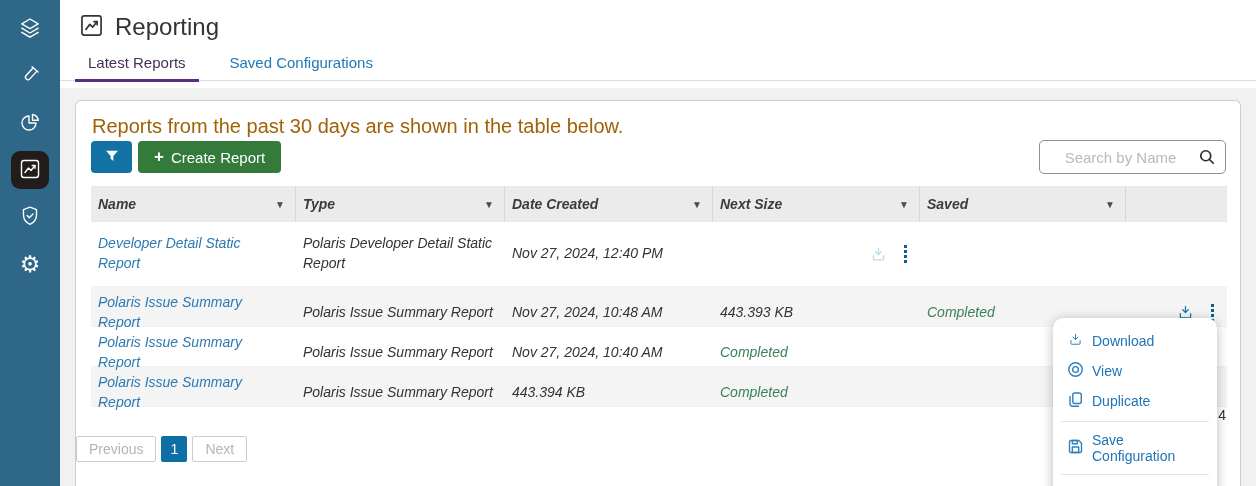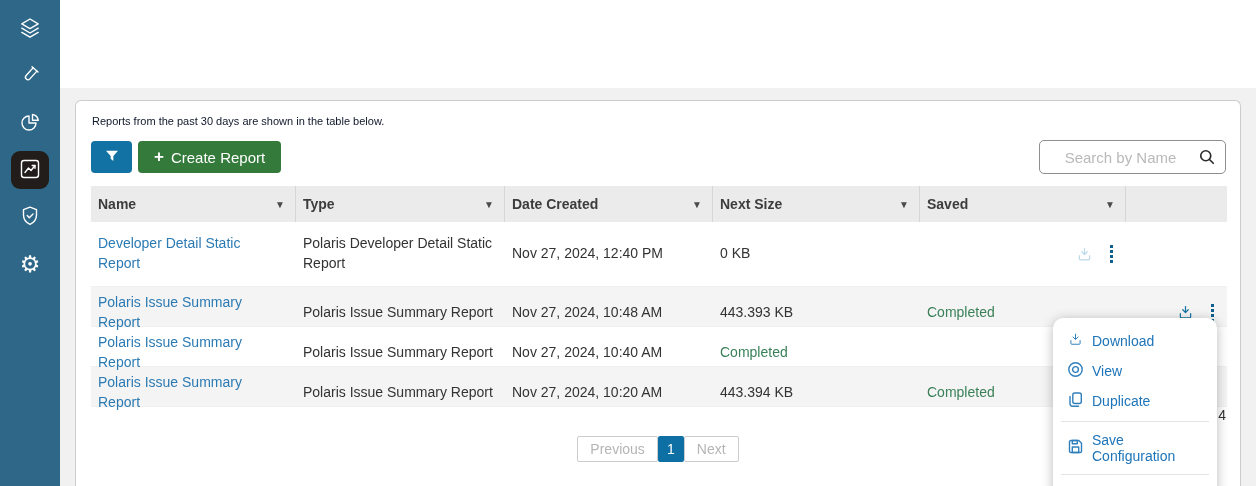--- a/index.html
+++ b/index.html
@@ -21,34 +21,34 @@
   .page-title { font-size: 24px; color: #333; }
   .tabbar { position: absolute; left: 0; top: 48px; width: 1196px; height: 33px; border-bottom: 1px solid #dedede; }
   .tab { display: inline-block; padding: 6px 13px 8px 13px; font-size: 15px; cursor: pointer; }
   .tab.active { color: #443157; border-bottom: 3px solid #5b2d86; margin-left: 15px; font-weight: 400; }
   .tab.inactive { color: #2079b8; margin-left: 14px; }
 
   
   .content-bg { position: absolute; left: 60px; top: 88px; width: 1196px; height: 398px; background: #f1f1f1; }
   .card { position: absolute; left: 75px; top: 100px; width: 1166px; height: 386px; background: #fff; border: 1px solid #cccccc; border-bottom: none; border-radius: 6px 6px 0 0; }
 
-  .intro { position: absolute; left: 16px; top: 14px; font-size: 11px; color: #0f172a; }
+  .intro { position: absolute; left: 16px; top: 14px; font-size: 20px; color: #a16207; }
 
   .btn-filter { position: absolute; left: 15px; top: 40px; width: 41px; height: 32px; background: #1172a3; border: none; border-radius: 4px; cursor: pointer; display: flex; align-items: center; justify-content: center; }
   .btn-create { position: absolute; left: 62px; top: 40px; height: 32px; background: #337a3b; border: none; border-radius: 4px; cursor: pointer; color: #fff; font-size: 15px; padding: 0 16px; display: flex; align-items: center; gap: 7px; font-family: "Liberation Sans", sans-serif; }
   .btn-create .plus { font-size: 17px; font-weight: 700; }
 
   .search-wrap { position: absolute; right: 14px; top: 39px; width: 187px; height: 34px; }
   .search-input { width: 100%; height: 100%; border: 1px solid #8f8f8f; border-radius: 5px; padding: 0 34px 0 10px; font-size: 15px; color: #333; font-family: "Liberation Sans", sans-serif; outline: none; text-align: center; }
   .search-input::placeholder { color: #b9b9b9; }
   .search-icon { position: absolute; right: 9px; top: 7px; cursor: pointer; }
   .search-icon svg { stroke: #2b2b2b; fill: none; stroke-width: 2; stroke-linecap: round; }
 
   
-  .table { position: absolute; left: 15px; top: 85px; width: 1136px; }
+  .table { position: absolute; left: 15px; top: 85px; width: 1136px; font-style: italic; }
   .t-header { display: grid; grid-template-columns: 205px 209px 208px 207px 206px 101px; background: #ebebeb; height: 36px; }
   .t-header .hcell { display: flex; align-items: center; justify-content: space-between; padding: 0 10px 0 7px; font-weight: 700; color: #3c3c3c; border-right: 1px solid #d6d6d6; cursor: pointer; }
   .t-header .hcell:last-child { border-right: none; cursor: default; }
   .sort-caret { font-size: 10px; color: #4a4a4a; }
   .t-row { display: grid; grid-template-columns: 205px 209px 208px 207px 206px 101px; align-items: center; border-bottom: 1px solid #f0f0f0; }
   .t-row.alt { background: #f4f4f4; }
   .t-row .cell { padding: 6px 10px 6px 7px; line-height: 1.4; }
   .row-tall { height: 65px; }
   .row-std { height: 40px; }
   .name-link { color: #2b7ab3; text-decoration: none; cursor: pointer; }
@@ -57,21 +57,21 @@
   .cell-actions { display: flex; justify-content: flex-end; align-items: center; gap: 13px; padding-right: 13px; }
   .dl-btn { cursor: pointer; display: flex; }
   .dl-btn svg { stroke: #1172a3; fill: none; stroke-width: 1.5; stroke-linecap: round; stroke-linejoin: round; }
   .dl-btn.disabled svg { stroke: #bcd9e9; }
   .kebab { display: flex; flex-direction: column; gap: 2px; cursor: pointer; padding: 2px 3px; }
   .kebab i { width: 3px; height: 3px; background: #0d5f8f; display: block; }
 
   .results-summary { position: absolute; right: 14px; top: 306px; color: #333; z-index: 1; }
 
   
-  .pagination { position: absolute; left: 0; top: 335px; width: 100%; display: flex; justify-content: center; }
+  .pagination { position: absolute; left: 0; top: 335px; width: 100%; display: flex; justify-content: flex-start; gap: 5px; }
   .pg-btn { height: 26px; border: 1px solid #ccc; background: #fff; color: #b5b5b5; font-size: 14px; padding: 0 12px; border-radius: 2px; font-family: "Liberation Sans", sans-serif; }
   .pg-page { height: 26px; min-width: 26px; border: none; background: #0e6fa4; color: #fff; font-size: 14px; border-radius: 2px; cursor: pointer; font-family: "Liberation Sans", sans-serif; }
 
   
   .ctx-menu { position: absolute; left: 1053px; top: 318px; width: 164px; background: #fff; border-radius: 10px; box-shadow: 0 2px 12px rgba(0,0,0,0.28); padding: 8px 0; z-index: 10; }
   .ctx-item { display: flex; align-items: center; gap: 8px; padding: 5px 14px; color: #1d74b8; font-size: 14px; cursor: pointer; }
   .ctx-item svg { stroke: #2f7fbc; fill: none; stroke-width: 1.4; stroke-linecap: round; stroke-linejoin: round; flex: 0 0 auto; }
   .ctx-item.danger { color: #cf3339; }
   .ctx-item.danger svg { stroke: #cf3339; }
   .ctx-divider { height: 1px; background: #e4e4e4; margin: 5px 8px 5px 8px; }
@@ -124,20 +124,36 @@
             <path d="M12 3.2 18.5 5.6 V11 c0 4.6 -2.9 7.7 -6.5 9.4 C8.4 18.7 5.5 15.6 5.5 11 V5.6 Z"></path>
             <polyline points="9.2 11.6 11.3 13.7 15 9.9"></polyline>
           </svg>
       </span>
     </div>
     <div class="side-item">
       <span class="gear-glyph">⚙</span>
     </div>
   </div>
 
+  <div class="topband">
+    <div class="page-head">
+      <span>
+        <svg width="27" height="27" viewBox="0 0 24 24">
+            <rect x="3.5" y="3.5" width="17" height="17" rx="2"></rect>
+            <polyline points="7 15.5 10.5 11 13 13.5 17 8.5"></polyline>
+            <polyline points="14.2 8.5 17 8.5 17 11.3"></polyline>
+          </svg>
+      </span>
+      <span class="page-title">Reporting</span>
+    </div>
+    <div class="tabbar">
+      <span class="tab active">Latest Reports</span>
+      <span class="tab inactive">Saved Configurations</span>
+    </div>
+  </div>
 
   <div class="content-bg"></div>
 
   <div class="card">
     <div class="intro">Reports from the past 30 days are shown in the table below.</div>
 
     <button class="btn-filter">
       <span>
         <svg width="18" height="18" viewBox="0 0 24 24">
             <path d="M4 5 h16 l-6.2 7 v6.5 l-3.6 -2.8 V12 Z" fill="#ffffff"></path>
@@ -182,21 +198,20 @@
           <span>Saved</span>
           <span class="sort-caret">▼</span>
         </div>
         <div class="hcell"></div>
       </div>
 
       <div class="t-row row-tall">
         <div class="cell"><a class="name-link">Developer Detail Static Report</a></div>
         <div class="cell">Polaris Developer Detail Static Report</div>
         <div class="cell">Nov 27, 2024, 12:40 PM</div>
-        <div class="cell">0 KB</div>
         <div class="cell cell-actions">
           <span class="dl-btn disabled">
             <svg width="19" height="19" viewBox="0 0 24 24">
                 <path d="M12 4.5 v7"></path>
                 <path d="M8.5 8.5 12 12 15.5 8.5"></path>
                 <path d="M5.5 13.5 v4 a1.2 1.2 0 0 0 1.2 1.2 h10.6 a1.2 1.2 0 0 0 1.2 -1.2 v-4"></path>
               </svg>
           </span>
           <span class="kebab">
               <i></i>
@@ -234,21 +249,20 @@
         <div class="cell"><a class="name-link">Polaris Issue Summary Report</a></div>
         <div class="cell">Polaris Issue Summary Report</div>
         <div class="cell">Nov 27, 2024, 10:40 AM</div>
         <div class="cell status-completed">Completed</div>
         <div class="cell cell-actions"></div>
       </div>
 
       <div class="t-row row-std alt">
         <div class="cell"><a class="name-link">Polaris Issue Summary Report</a></div>
         <div class="cell">Polaris Issue Summary Report</div>
-        <div class="cell">Nov 27, 2024, 10:20 AM</div>
         <div class="cell">443.394 KB</div>
         <div class="cell status-completed">Completed</div>
         <div class="cell cell-actions"></div>
       </div>
     </div>
 
     <div class="results-summary">1 - 4 of 4</div>
 
     <div class="pagination">
       <button class="pg-btn" disabled="">Previous</button>

